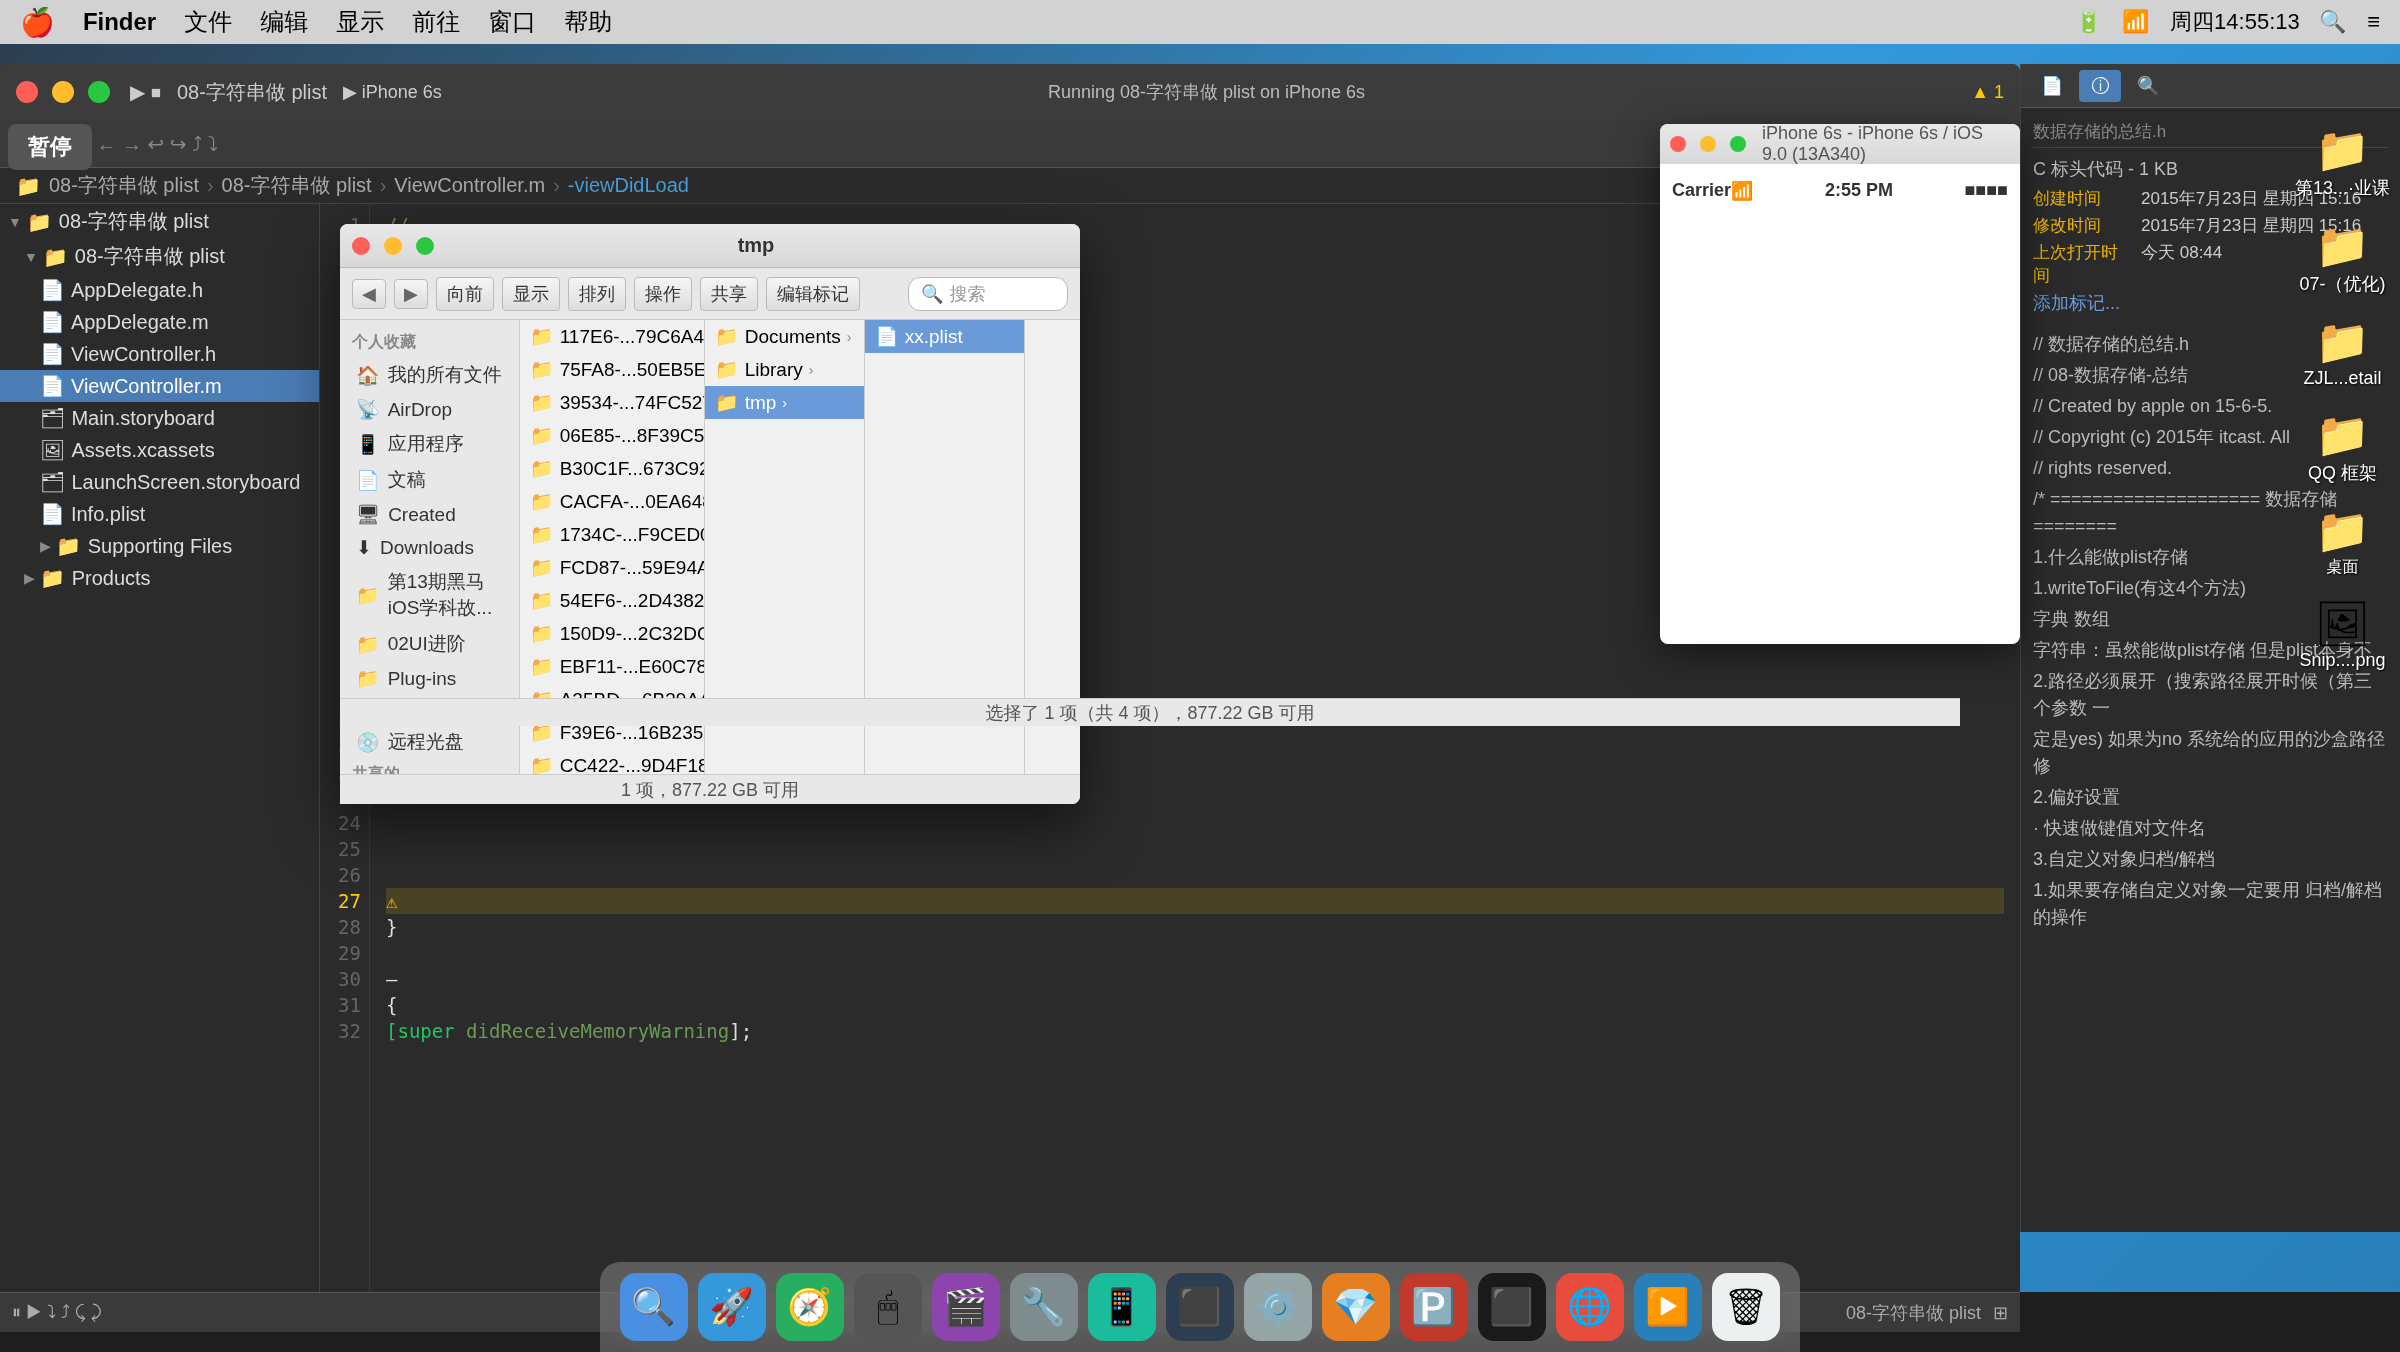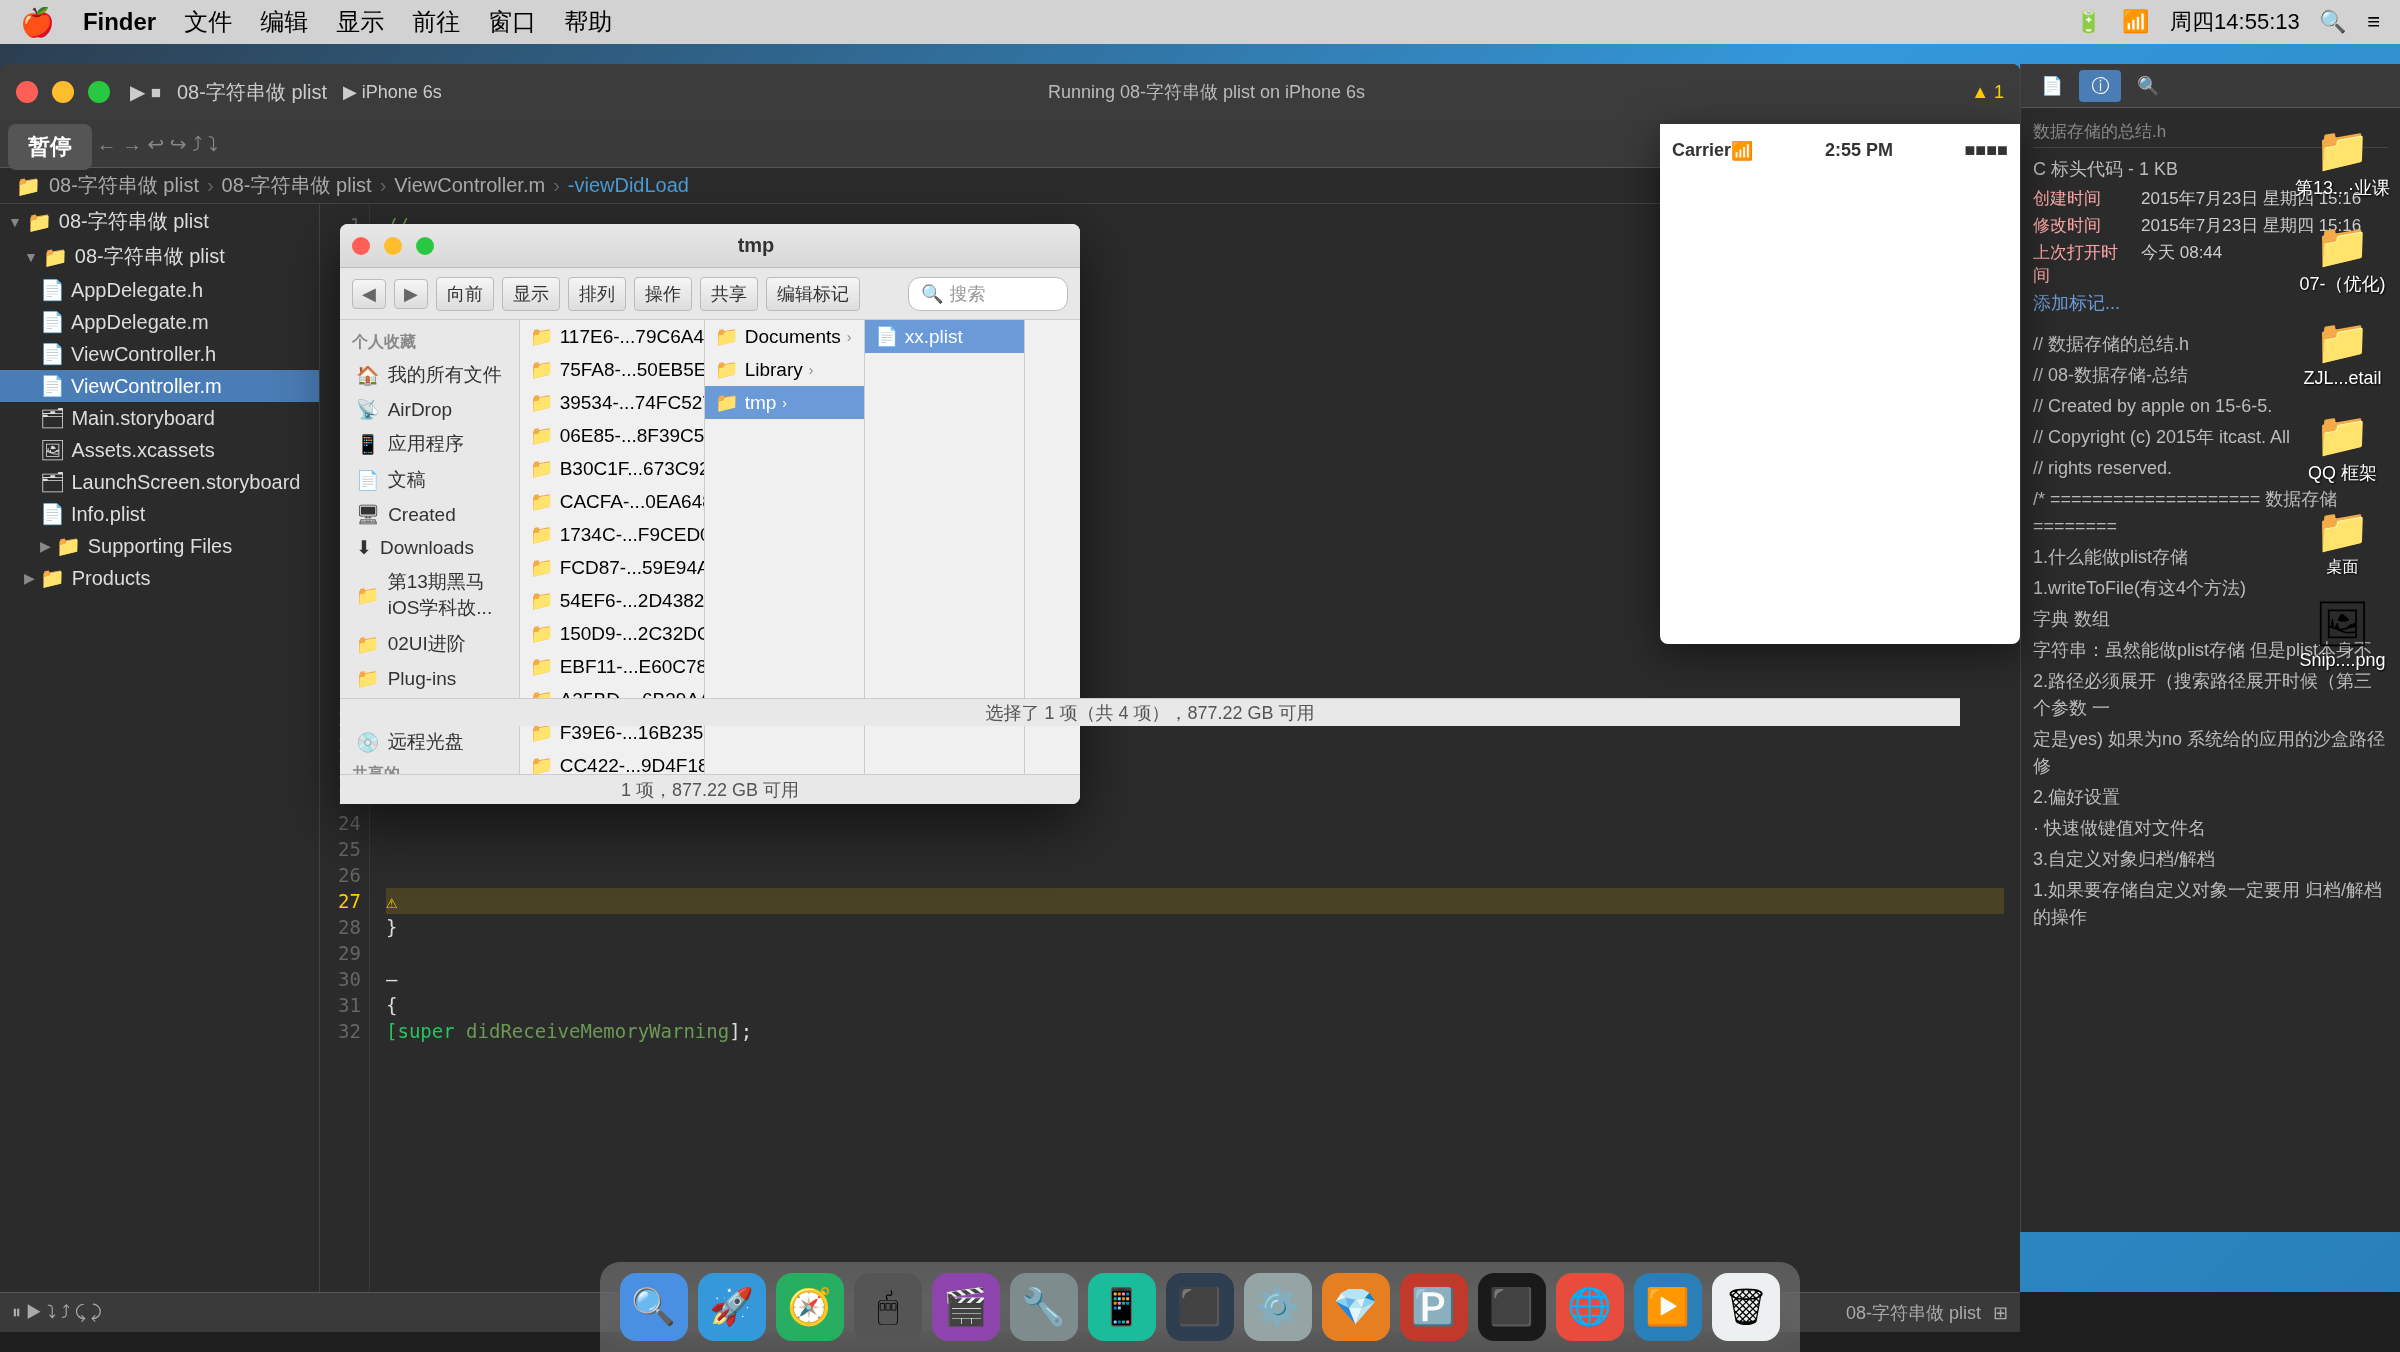--- a/index.html
+++ b/index.html
@@ -365,21 +365,21 @@
     .rp-title {
       color: #888;
       font-size: 17px;
       border-bottom: 1px solid #444;
       padding-bottom: 4px;
       margin-bottom: 8px;
     }
     .rp-text { color: #bbb; font-size: 18px; margin-bottom: 4px; line-height: 1.5; }
     .rp-link { color: #6a9bd8; cursor: pointer; font-size: 18px; }
     .rp-info-row { display: flex; gap: 8px; margin-bottom: 4px; font-size: 17px; }
-    .rp-label { color: #fca5a5; width: 100px; }
+    .rp-label { color: #eab308; width: 100px; }
     .rp-value { color: #ccc; }
 
     
     .dock {
       position: absolute;
       bottom: 0;
       left: 50%;
       transform: translateX(-50%);
       height: 90px;
       background: rgba(200,200,200,0.3);
@@ -788,20 +788,28 @@
         </div>
       </div>
     </div>
 
     <div class="finder-statusbar">
       <span>1 项，877.22 GB 可用</span>
     </div>
   </div>
 
   <div class="iphone-simulator">
+    <div class="sim-titlebar">
+      <div class="traffic-lights">
+        <div class="ftl ftl-red" style="width:16px;height:16px;"></div>
+        <div class="ftl ftl-yellow" style="width:16px;height:16px;"></div>
+        <div class="ftl ftl-green" style="width:16px;height:16px;"></div>
+      </div>
+      <span style="font-size:18px;color:#555;margin-left:8px;">iPhone 6s - iPhone 6s / iOS 9.0 (13A340)</span>
+    </div>
     <div class="sim-screen">
       <div class="sim-status-bar">
         <span>Carrier</span>
         <span>📶</span>
         <span class="sim-time">2:55 PM</span>
         <span>■■■■</span>
       </div>
     </div>
   </div>
 

